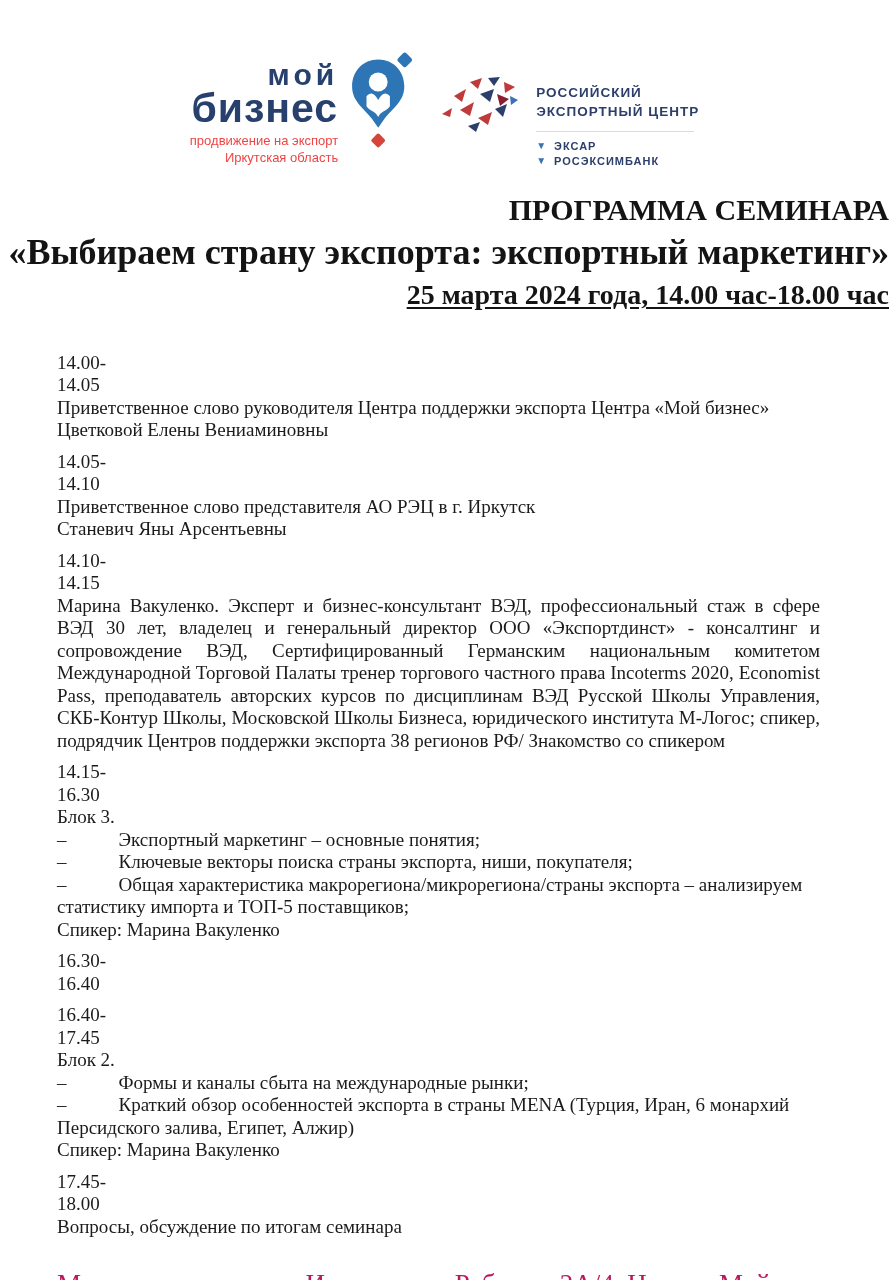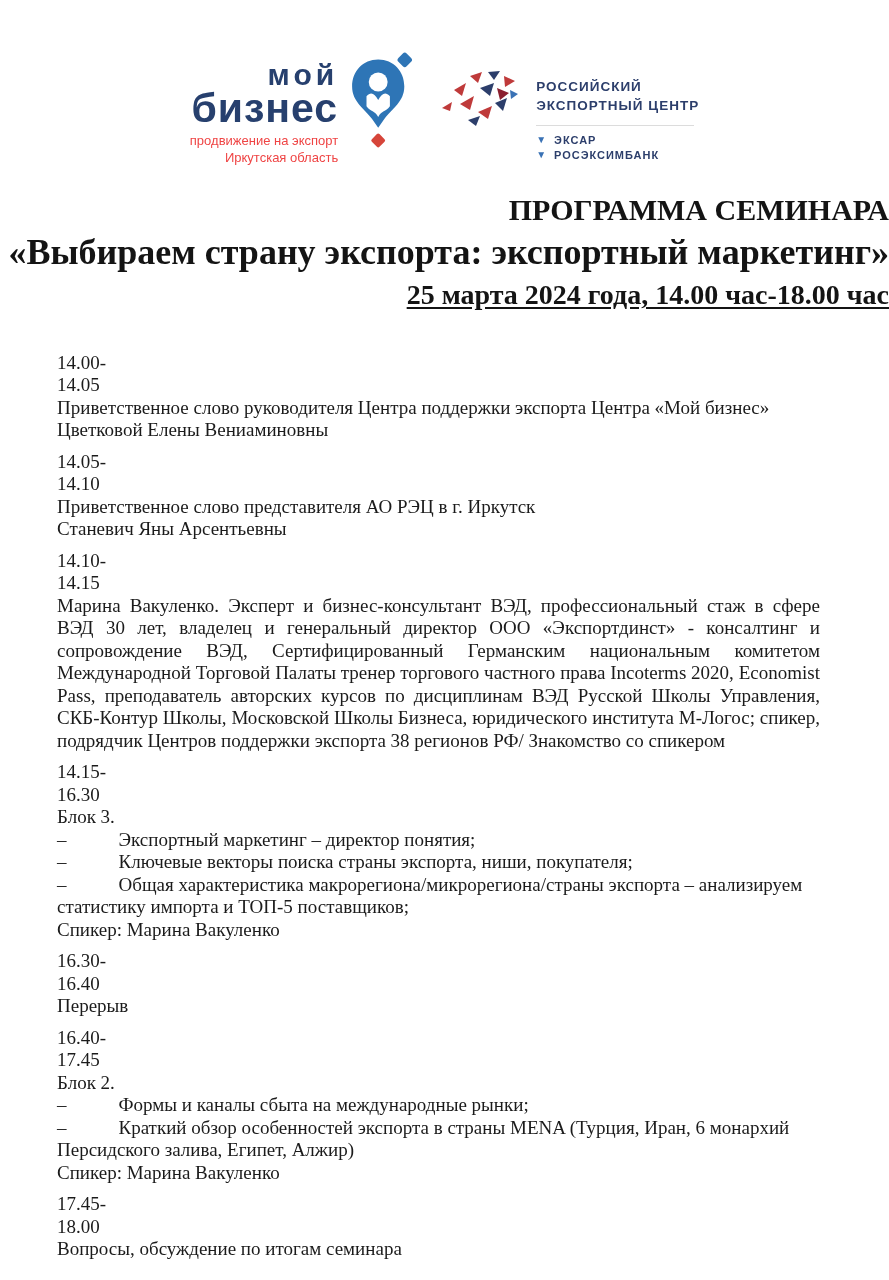--- a/index.html
+++ b/index.html
@@ -4,21 +4,21 @@
 <style>
   html,body{margin:0;padding:0;}
   body{
     width:889px;height:1280px;background:#ffffff;overflow:hidden;
     font-family:"Liberation Serif",serif;color:#1b1b1b;
     -webkit-font-smoothing:antialiased;
   }
   .page{position:relative;width:889px;height:1280px;background:#ffffff;}
 
   
-  .header{display:flex;justify-content:center;align-items:center;gap:24px;padding-top:52px;}
+  .header{display:flex;justify-content:center;align-items:flex-end;gap:24px;padding-top:52px;}
   .logo-left{display:flex;align-items:flex-start;}
   .lb-text{text-align:right;font-family:"Liberation Sans",sans-serif;margin-top:10px;}
   .lb-t1{font-weight:bold;font-size:30px;line-height:0.85;color:#27406e;letter-spacing:4px;}
   .lb-t2{font-weight:bold;font-size:41px;line-height:1.0;color:#27406e;letter-spacing:1px;}
   .lb-sub{font-size:13px;color:#ef4444;line-height:1.35;margin-top:3px;}
   .lb-pin{margin-left:6px;margin-top:0;}
 
   .logo-right{display:flex;align-items:flex-start;gap:14px;margin-top:4px;}
   .rec-tri-svg{margin-top:6px;}
   .rec-textcol{font-family:"Liberation Sans",sans-serif;margin-top:16px;}
@@ -148,34 +148,31 @@
       </div>
     </div>
 
     <div class="row">
       <div class="time-col">
         <div>14.15-</div>
         <div>16.30</div>
       </div>
       <div class="content-col">
         <p>Блок 3.</p>
-        <p class="bullet"><span class="dash">–</span><span class="tab"></span><span>Экспортный маркетинг – директор понятия;</span></p>
+        <p class="bullet"><span class="dash">–</span><span class="tab"></span><span>Экспортный маркетинг – основные понятия;</span></p>
         <p class="bullet"><span class="dash">–</span><span class="tab"></span><span>Ключевые векторы поиска страны экспорта, ниши, покупателя;</span></p>
         <p class="bullet"><span class="dash">–</span><span class="tab"></span><span>Общая характеристика макрорегиона/микрорегиона/страны экспорта – анализируем статистику импорта и ТОП-5 поставщиков;</span></p>
         <p>Спикер: Марина Вакуленко</p>
       </div>
     </div>
 
     <div class="row">
       <div class="time-col">
         <div>16.30-</div>
         <div>16.40</div>
-      </div>
-      <div class="content-col">
-        <p>Перерыв</p>
       </div>
     </div>
 
     <div class="row">
       <div class="time-col">
         <div>16.40-</div>
         <div>17.45</div>
       </div>
       <div class="content-col">
         <p>Блок 2.</p>

